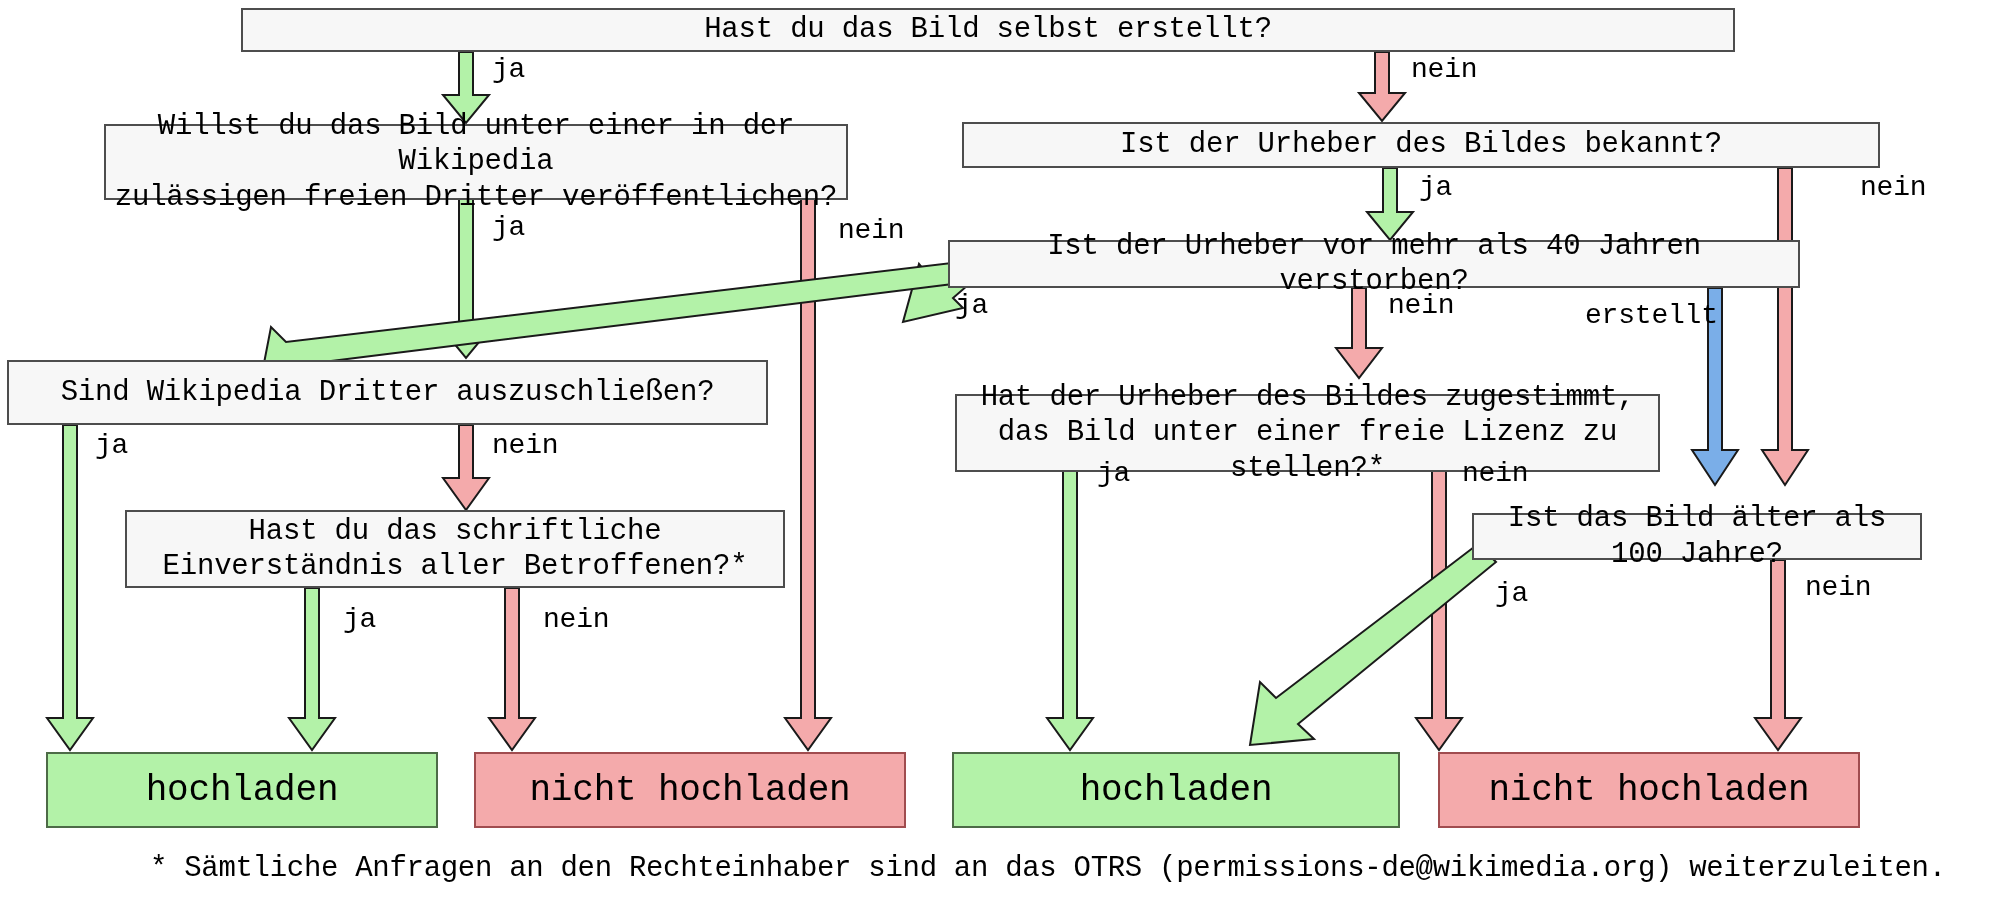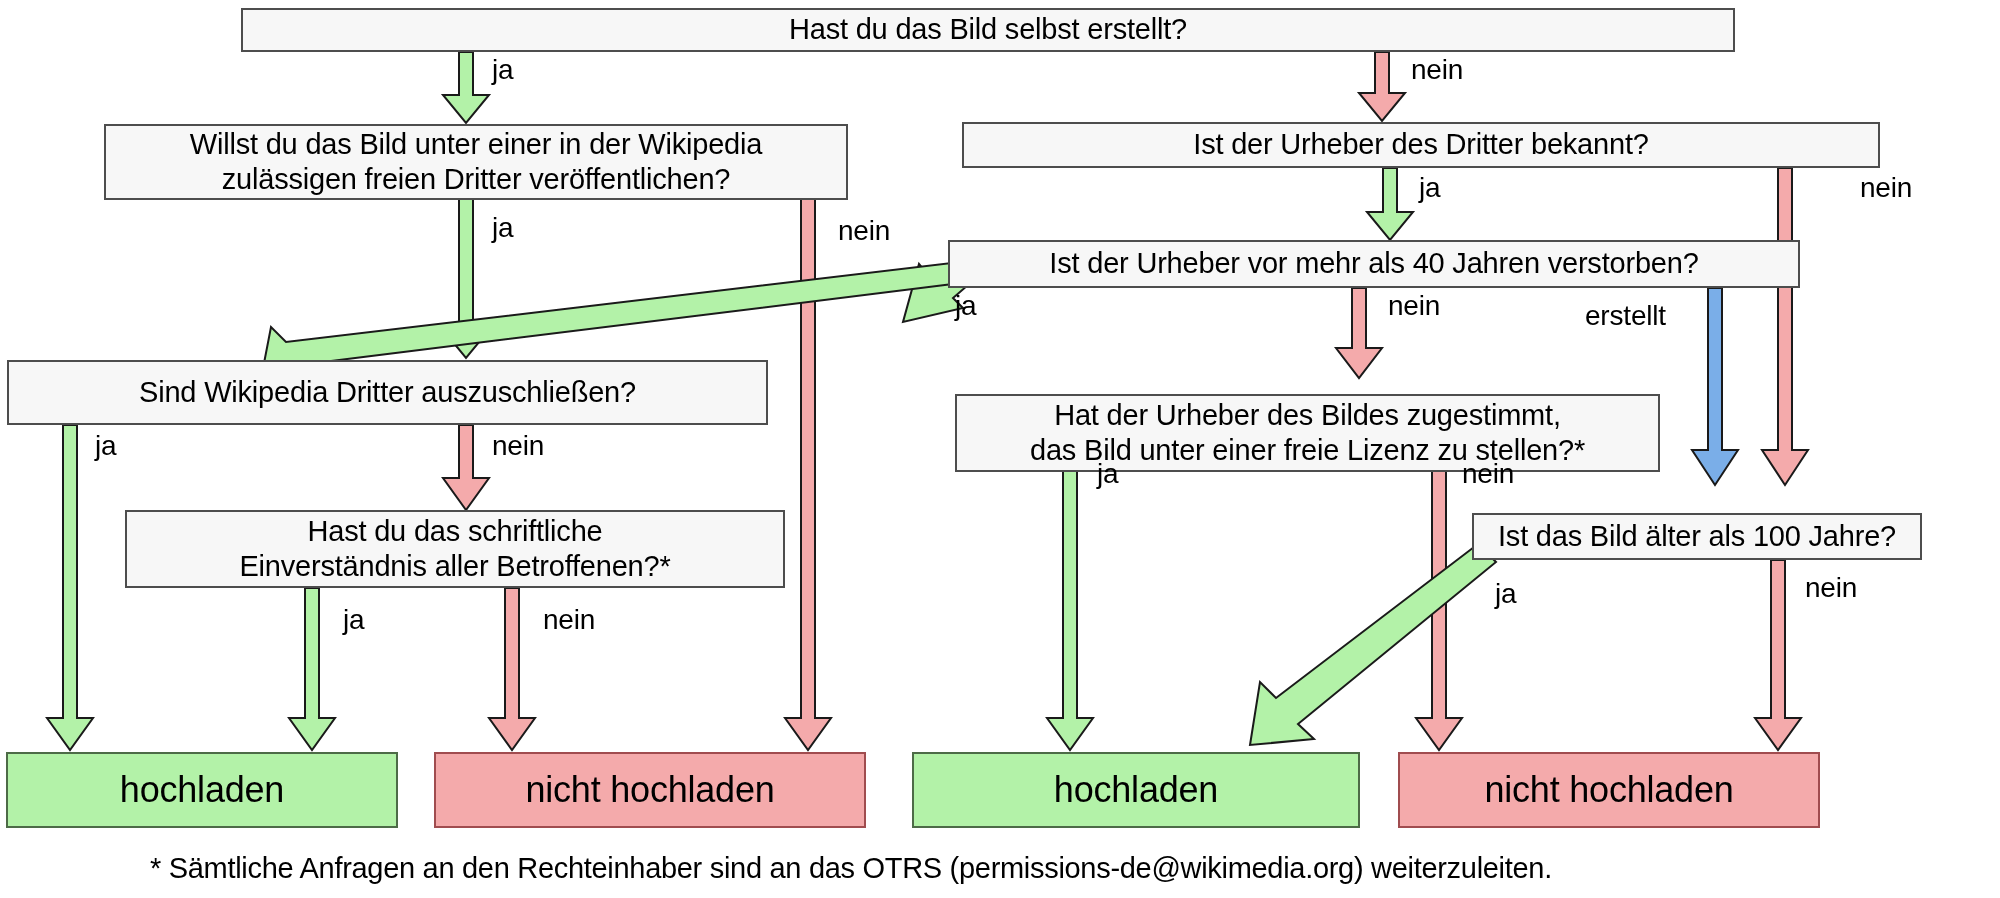--- a/index.html
+++ b/index.html
@@ -5,21 +5,21 @@
   html, body {
     margin: 0;
     padding: 0;
     background: #ffffff;
   }
   #canvas {
     position: relative;
     width: 2000px;
     height: 898px;
     background: #ffffff;
-    font-family: Liberation Sans, sans-serif;
+    font-family: Liberation Mono, monospace;
     overflow: hidden;
   }
   .node {
     position: absolute;
     box-sizing: border-box;
     border: 2px solid #4d4d4d;
     background: #f7f7f7;
     display: flex;
     align-items: center;
     justify-content: center;
@@ -33,20 +33,21 @@
   .terminal {
     position: absolute;
     box-sizing: border-box;
     display: flex;
     align-items: center;
     justify-content: center;
     text-align: center;
     font-size: 36px;
     color: #000000;
     letter-spacing: -0.2px;
+    margin-left: 40px;
   }
   .terminal.green {
     background: #b3f2a8;
     border: 2px solid #4d6b47;
   }
   .terminal.red {
     background: #f4aaab;
     border: 2px solid #a04c4f;
   }
   .edge-label {
@@ -149,21 +150,21 @@
     <g>
       <path d="M1771,560 L1785,560 L1785,718 L1801,718 L1778,750 L1755,718 L1771,718 Z" fill="#f4aaab" stroke="#1a1a1a" stroke-width="2" stroke-linejoin="miter"></path>
     </g>
   </svg>
 
   <div class="node" style="left:241px; top:8px; width:1494px; height:44px;">Hast du das Bild selbst erstellt?</div>
 
   <div class="node" style="left:104px; top:124px; width:744px; height:76px;">Willst du das Bild unter einer in der Wikipedia
 zulässigen freien Dritter veröffentlichen?</div>
 
-  <div class="node" style="left:962px; top:122px; width:918px; height:46px;">Ist der Urheber des Dritter bekannt?</div>
+  <div class="node" style="left:962px; top:122px; width:918px; height:46px;">Ist der Urheber des Bildes bekannt?</div>
 
   <div class="node" style="left:948px; top:240px; width:852px; height:48px;">Ist der Urheber vor mehr als 40 Jahren verstorben?</div>
 
   <div class="node" style="left:7px; top:360px; width:761px; height:65px;">Sind Wikipedia Dritter auszuschließen?</div>
 
   <div class="node" style="left:955px; top:394px; width:705px; height:78px;">Hat der Urheber des Bildes zugestimmt,
 das Bild unter einer freie Lizenz zu stellen?*</div>
 
   <div class="node" style="left:125px; top:510px; width:660px; height:78px;">Hast du das schriftliche
 Einverständnis aller Betroffenen?*</div>

